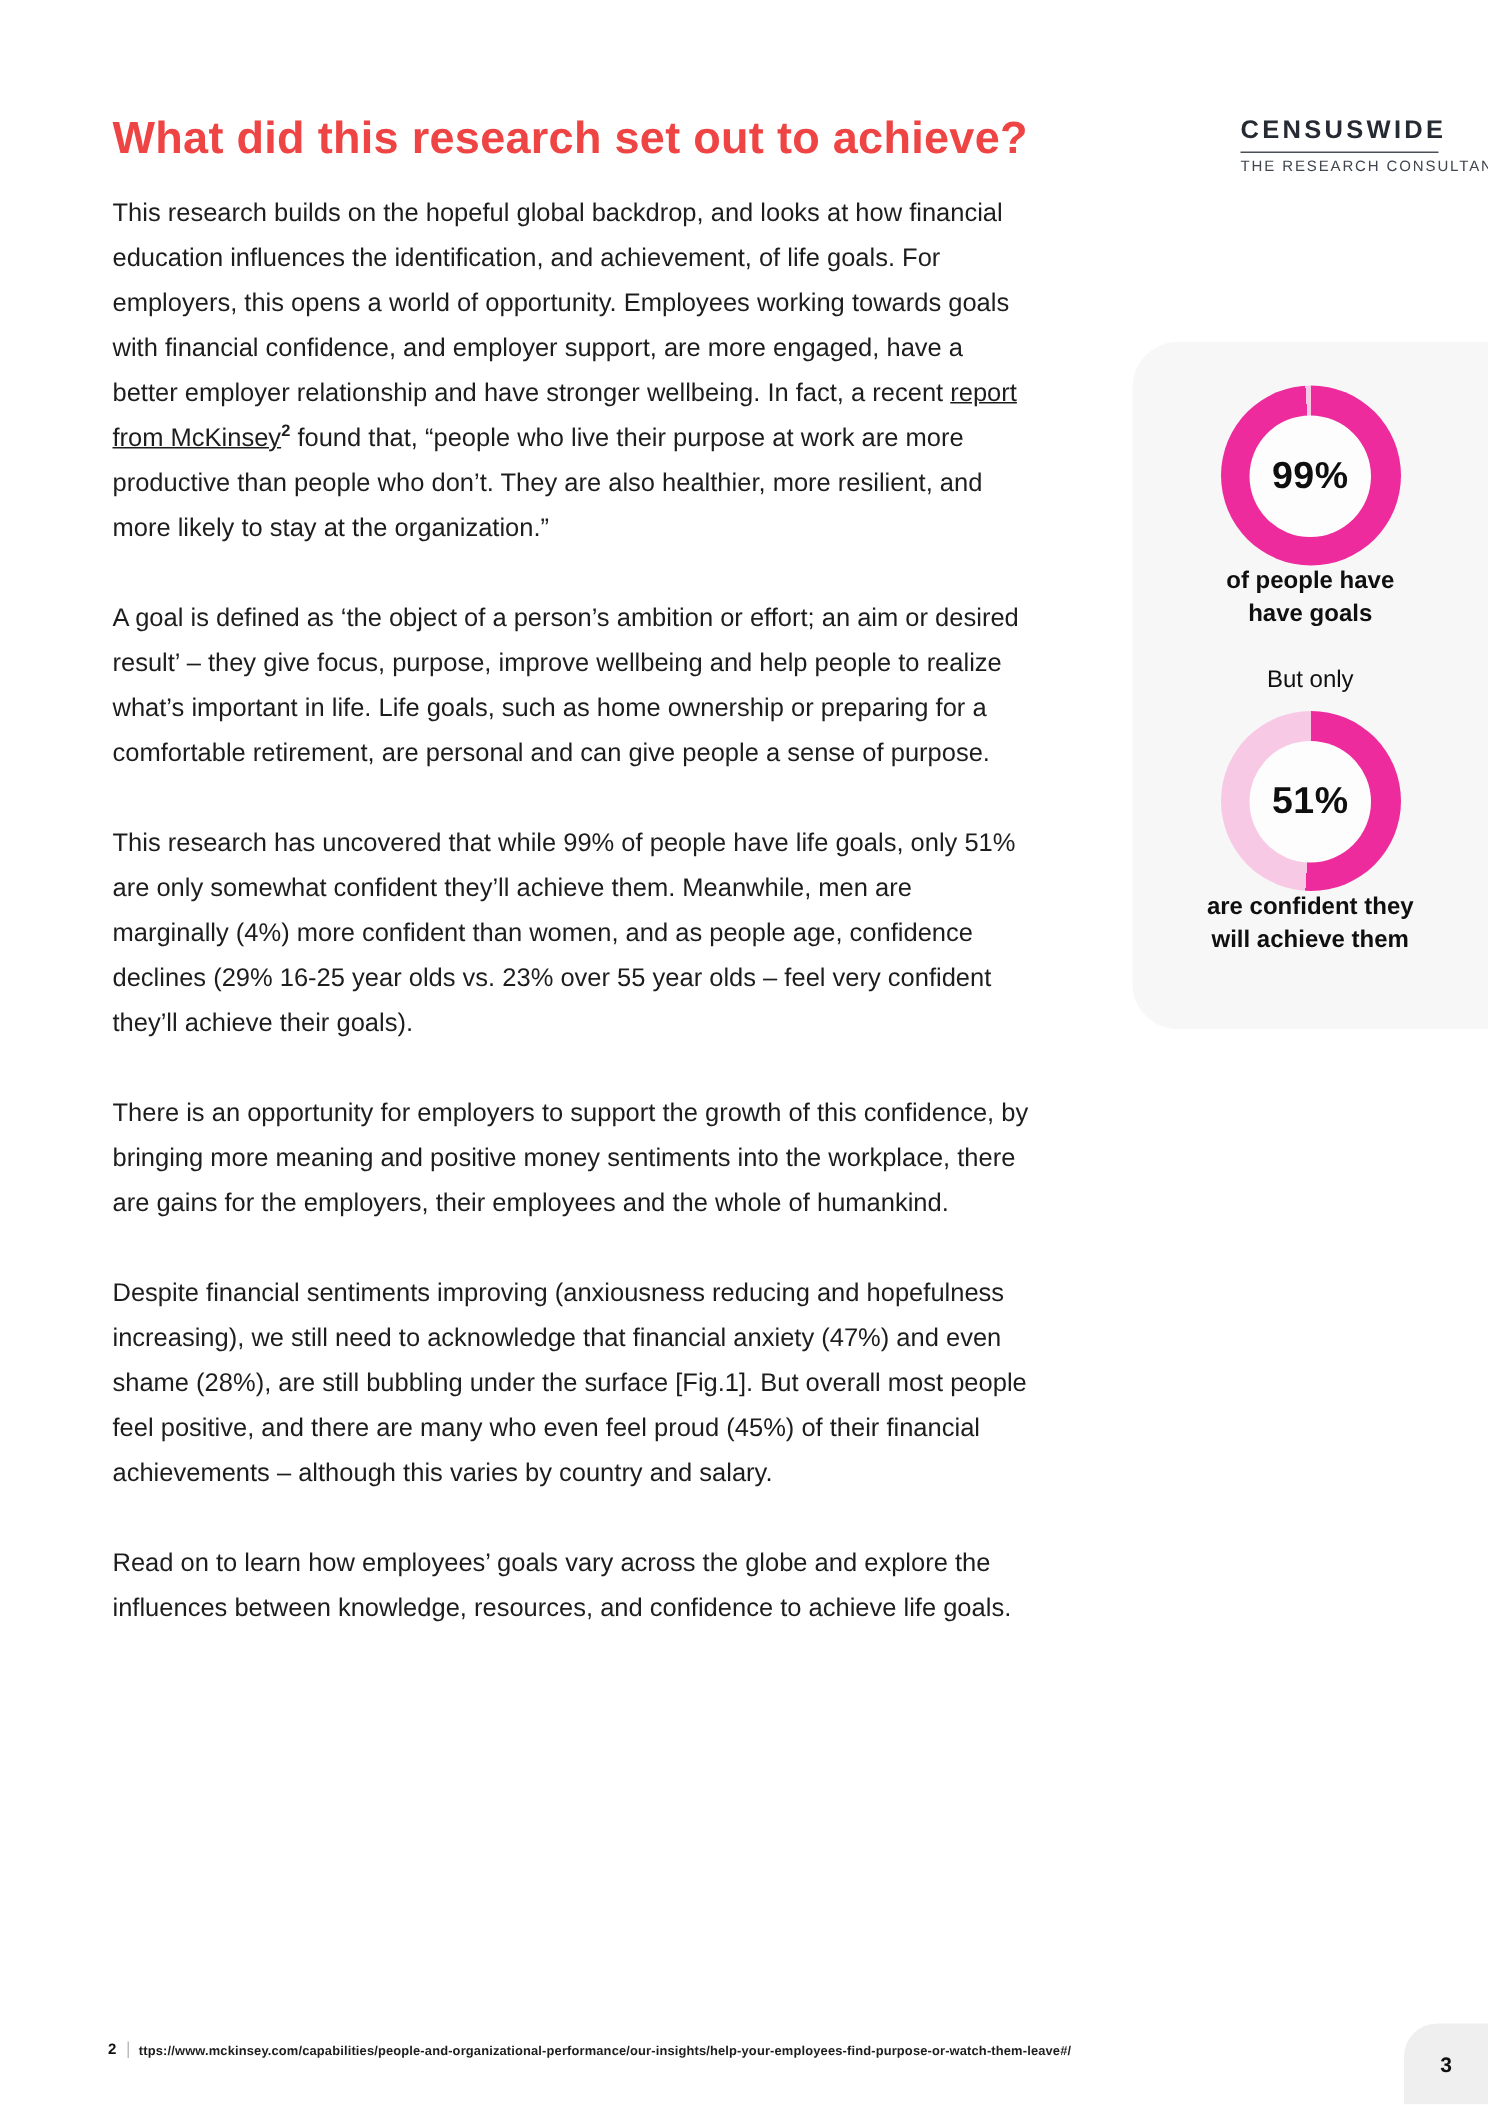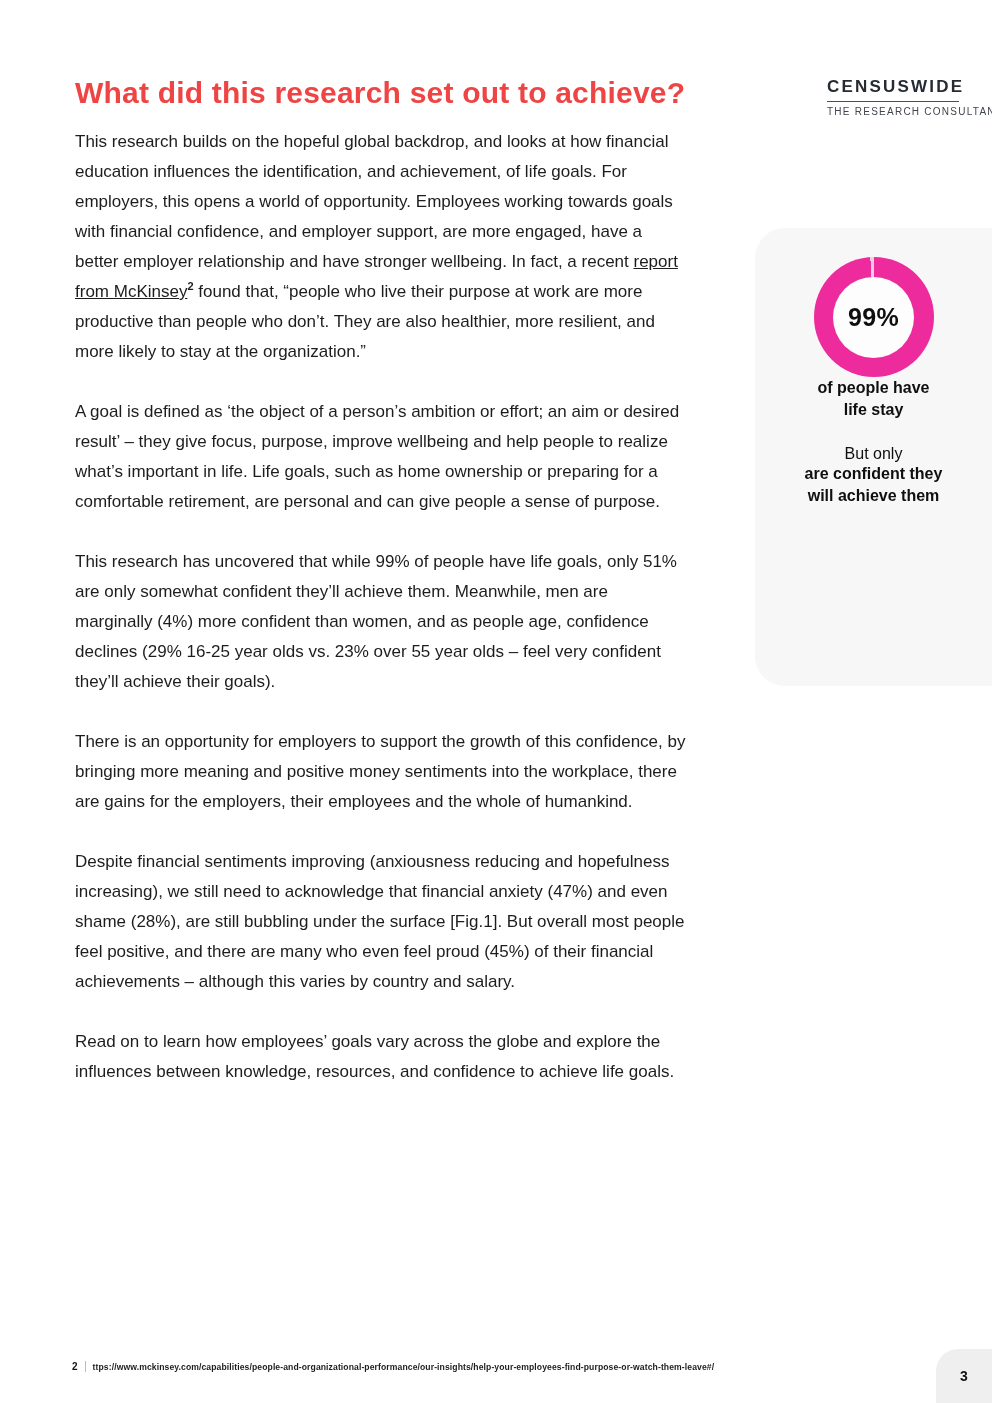--- a/index.html
+++ b/index.html
@@ -93,25 +93,30 @@
   </main>
 
   <aside class="stats-card">
     <div class="donut donut-1" style="background: conic-gradient(rgb(237, 43, 157) 0deg, rgb(237, 43, 157) 99%, rgb(248, 201, 228) 99%, rgb(248, 201, 228) 100%);">
       <div class="donut-hole">
         <span>99%</span>
       </div>
     </div>
     <div class="donut-label">
       <span>of people have</span>
-      <span>life stay</span>
+      <span>have goals</span>
     </div>
 
     <div class="between">But only</div>
 
+    <div class="donut donut-2" style="background: conic-gradient(rgb(237, 43, 157) 0deg, rgb(237, 43, 157) 51%, rgb(248, 201, 228) 51%, rgb(248, 201, 228) 100%);">
+      <div class="donut-hole">
+        <span>51%</span>
+      </div>
+    </div>
     <div class="donut-label">
       <span>are confident they</span>
       <span>will achieve them</span>
     </div>
   </aside>
 
   <footer class="footnote">
     <span class="fn-ref">2</span>
     <span class="fn-divider"></span>
     <a class="fn-url">ttps://www.mckinsey.com/capabilities/people-and-organizational-performance/our-insights/help-your-employees-find-purpose-or-watch-them-leave#/</a>

